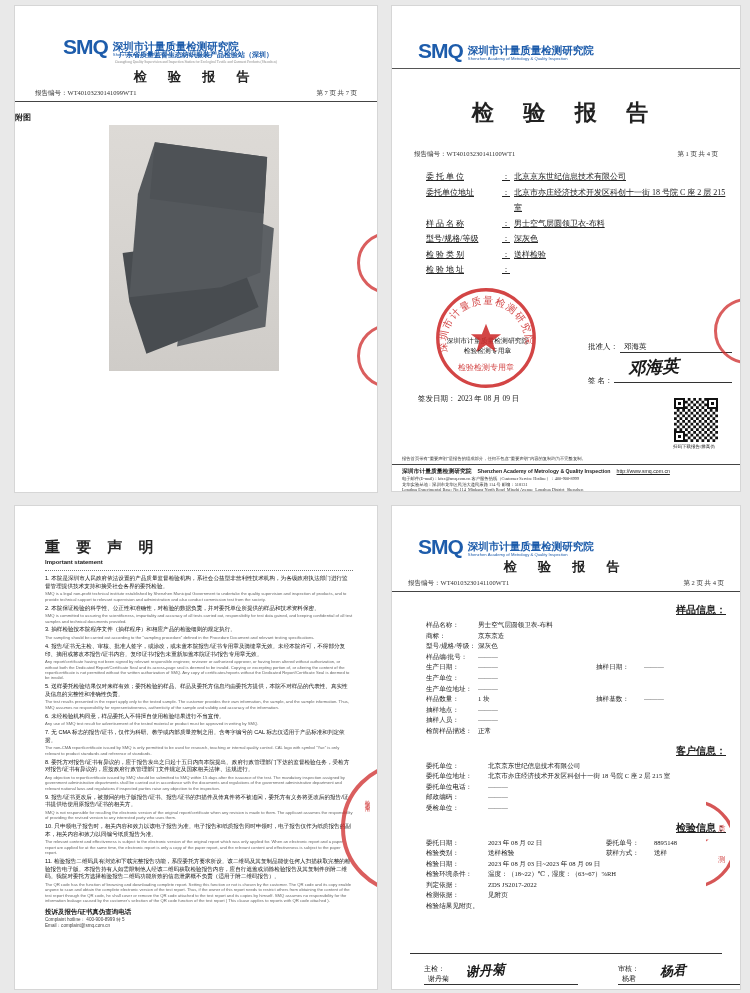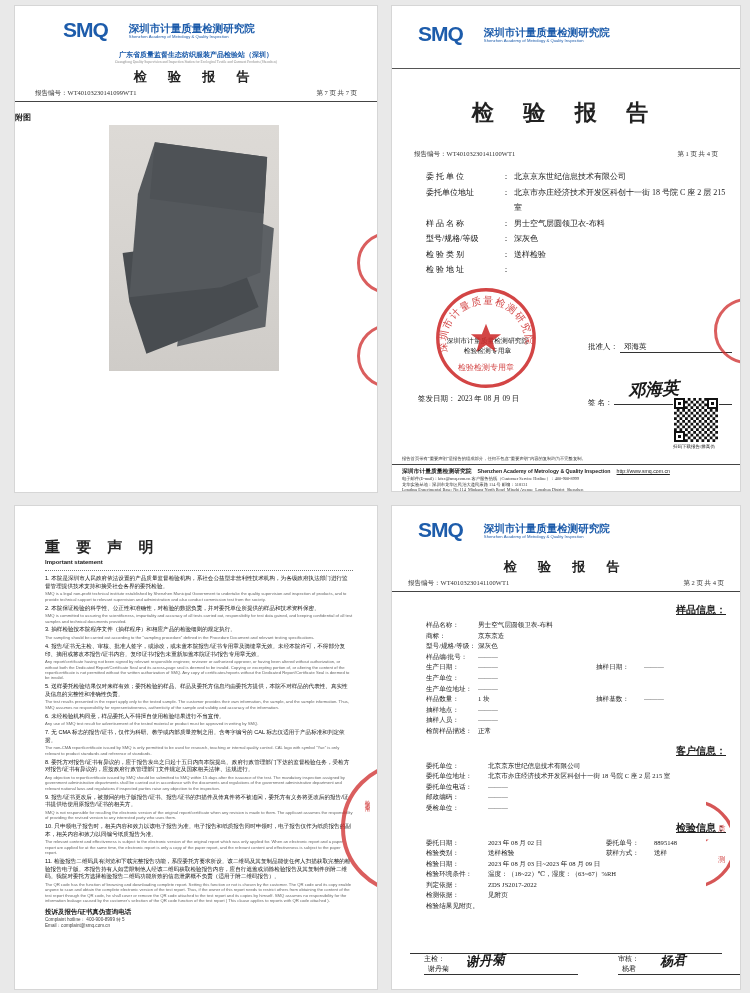--- a/index.html
+++ b/index.html
@@ -5,21 +5,21 @@
   html,body{margin:0;padding:0;}
   body{width:750px;height:993px;background:#e9e9e9;position:relative;overflow:hidden;
        font-family:"Liberation Serif","DejaVu Serif",serif;color:#222;}
   .page{position:absolute;background:#fff;border:1px solid #d6d6d6;overflow:hidden;}
   #p1{left:14px;top:5px;width:362px;height:486px;}
   #p2{left:391px;top:5px;width:348px;height:485px;}
   #p3{left:14px;top:505px;width:362px;height:483px;}
   #p4{left:391px;top:505px;width:348px;height:483px;}
 
   
-  .smq{display:flex;align-items:center;gap:21px;}
+  .smq{display:flex;align-items:flex-end;gap:5px;margin-top:17px;}
   .smq-mark{font-family:"Liberation Sans",sans-serif;font-weight:bold;color:#1d5cab;
             font-size:21px;line-height:20px;letter-spacing:-1px;}
   .smq-zh{font-family:"Liberation Sans",sans-serif;font-weight:bold;color:#1d5cab;font-size:10.5px;line-height:12px;}
   .smq-en{font-family:"Liberation Sans",sans-serif;color:#1d5cab;font-size:4.2px;line-height:5px;transform-origin:left top;}
 
   .rtitle{font-weight:bold;text-align:center;}
   .meta{display:flex;justify-content:space-between;font-size:6.5px;color:#333;}
   .hr{border-top:1.5px solid #444;}
 
   
@@ -35,21 +35,21 @@
   .blank-note{position:absolute;left:0;right:0;top:424px;text-align:center;font-size:7px;
               letter-spacing:7px;color:#555;}
   .fig-label{position:absolute;left:0;right:0;top:106px;text-align:left;font-weight:bold;font-size:8px;}
 
   
   .seal-svg text{font-family:"Liberation Sans",sans-serif;}
   .edge-ring{position:absolute;border-radius:50%;border:3px solid rgba(205,40,40,.75);}
   .edge-clip{position:absolute;overflow:hidden;}
 
   
-  .fields{position:absolute;left:34px;right:14px;top:163px;}
+  .fields{position:absolute;left:34px;right:14px;top:163px;text-decoration:underline;}
   .frow{display:flex;font-size:8px;line-height:15.5px;}
   .fl{width:76px;color:#111;}
   .fc{width:12px;}
   .fv{flex:1;}
   .underfield{border-bottom:1px solid #333;}
   .hand{font-style:italic;font-weight:bold;transform:rotate(-4deg);font-size:17px;color:#1a1a1a;
         font-family:"DejaVu Serif",serif;white-space:nowrap;}
   .qr{position:absolute;width:44px;height:44px;background:
       repeating-conic-gradient(#111 0% 25%, #fff 0% 50%);background-size:5.5px 5.5px;outline:1px solid #fff;}
   .qr .fp{position:absolute;width:11px;height:11px;background:#fff;border:2.5px solid #111;box-sizing:border-box;}
@@ -68,21 +68,21 @@
   .cmp-title{font-weight:bold;font-size:6.5px;font-family:"Liberation Sans",sans-serif;margin-top:5px;}
   .cmp-line{font-size:4.6px;color:#444;line-height:6px;font-family:"Liberation Sans",sans-serif;}
 
   
   .sec-h{font-weight:bold;font-size:10px;text-decoration:underline;margin:7px 0 3px 0;text-align:right;}
   .p4row{display:flex;font-size:6.6px;line-height:10.6px;padding-left:14px;}
   .p4l{min-width:52px;white-space:pre;}
   .p4v{min-width:118px;white-space:pre;}
   .p4l2{min-width:48px;white-space:pre;}
   .p4v2{white-space:pre;}
-  .signrow{position:absolute;left:18px;right:18px;top:447px;border-top:1px solid #333;
+  .signrow{position:absolute;left:18px;right:18px;top:447px;border-top:1px solid #333;padding-top:10px;
            display:flex;font-size:7px;}
   .sig-ul{border-bottom:1px solid #333;display:inline-block;position:relative;}
   .sig-hand{position:absolute;top:-12px;left:42px;font-size:13px;}
 </style>
 </head>
 <body>
 
 <div class="page" id="p1">
   <div class="smq" style="position:absolute;left:48px;top:14px;">
     <span class="smq-mark">SMQ</span>
@@ -187,21 +187,21 @@
   </svg>
 
   <div style="position:absolute;left:196px;top:336px;font-size:7.5px;">
     <span>批准人：</span>
     <span class="underfield" style="display:inline-block;width:108px;padding-left:4px;">邓海英</span>
   </div>
   <div style="position:absolute;left:26px;top:388px;font-size:7.5px;">
     <span>签发日期：</span>
     <span>2023 年 08 月 09 日</span>
   </div>
-  <div style="position:absolute;left:196px;top:388px;font-size:7.5px;">
+  <div style="position:absolute;left:196px;top:366px;font-size:7.5px;">
     <span>签  名：</span>
     <span class="underfield" style="display:inline-block;width:118px;position:relative;height:10px;">
       <span class="hand" style="position:absolute;left:14px;top:-16px;">邓海英</span>
     </span>
   </div>
 
   <div class="edge-ring" style="right:-40px;top:292px;width:60px;height:60px;"></div>
 
   <div class="qr" style="right:22px;top:392px;position:absolute;">
     <span class="fp" style="left:0;top:0;"></span>

